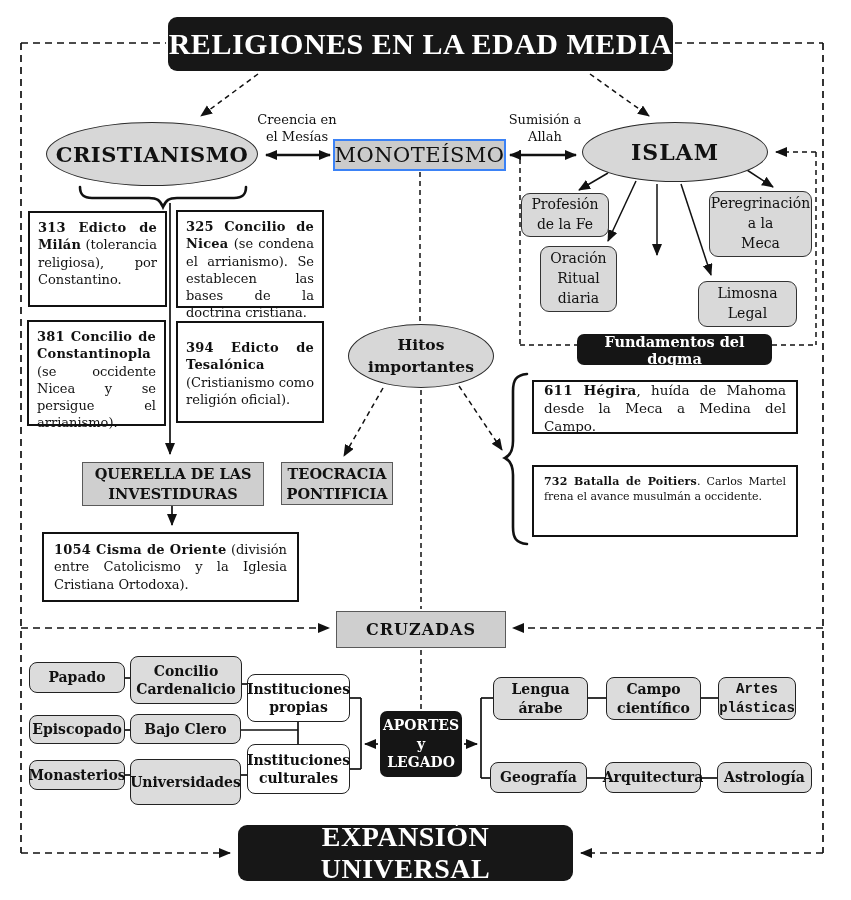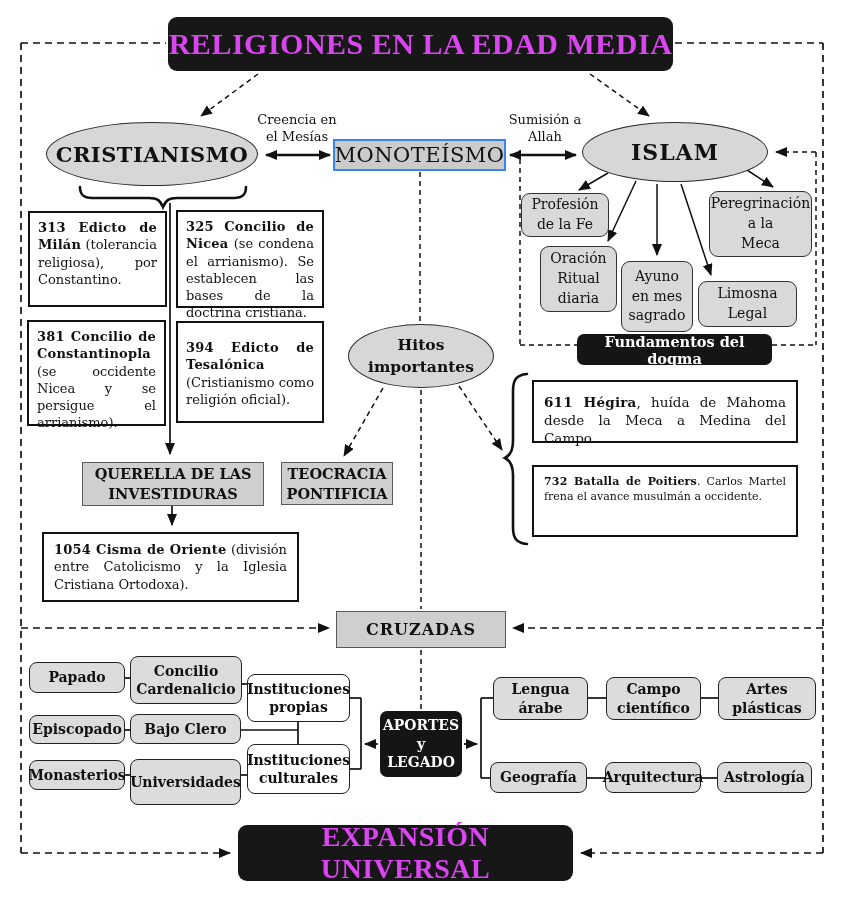--- a/index.html
+++ b/index.html
@@ -1,21 +1,21 @@
 <!DOCTYPE html>
 <html><head>
 <meta charset="utf-8">
 <style>
   html,body{margin:0;padding:0;background:#ffffff;}
   #stage{position:relative;width:851px;height:900px;background:#ffffff;overflow:hidden;
          font-family:"DejaVu Serif","Liberation Serif",serif;color:#111;}
   .abs{position:absolute;box-sizing:border-box;}
   .pre{white-space:pre-line;}
   .center{display:flex;align-items:center;justify-content:center;text-align:center;}
-  .banner{background:#171717;color:#d946ef;border-radius:9px;font-weight:bold;
+  .banner{background:#171717;color:#ffffff;border-radius:9px;font-weight:bold;
           font-family:"Liberation Serif",serif;letter-spacing:.5px;}
   .ellipse{background:#d7d7d7;border:1.6px solid #2b2b2b;border-radius:50%;font-weight:bold;}
   .graybox{background:#cfcfcf;border:1.5px solid #5a5a5a;font-weight:bold;}
   .hbox{background:#fff;border:2px solid #111;font-size:13px;line-height:1.33;
         text-align:justify;padding:6px 8px;}
   .hbox .lead{font-weight:bold;letter-spacing:.2px;}
   .pill{background:#d9d9d9;border:1.5px solid #333;border-radius:9px;font-size:14px;line-height:1.42;}
   .smallnode{background:#dcdcdc;border:1.6px solid #222;border-radius:8px;font-weight:bold;font-size:14px;line-height:1.3;}
   .whitenode{background:#fff;border:1.6px solid #222;border-radius:8px;font-weight:bold;font-size:14px;line-height:1.3;}
   .blacknode{background:#151515;color:#fff;border-radius:7px;font-weight:bold;}
@@ -147,41 +147,36 @@
   </div>
   <div class="abs hbox" style="left:42px;top:532px;width:257px;height:70px;padding:7px 10px;">
     <span class="lead">1054 Cisma de Oriente</span><span> (división entre Catolicismo y la Iglesia Cristiana Ortodoxa).</span>
   </div>
 
   <div class="abs ellipse center pre" style="left:348px;top:324px;width:146px;height:64px;font-size:15.5px;line-height:1.4;">
     <span class="pre">Hitos
 importantes</span>
   </div>
 
-  <div class="abs hbox" style="left:532px;top:380px;width:266px;height:63px;font-size:13.5px;padding:12px 10px;">
+  <div class="abs hbox" style="left:532px;top:380px;width:266px;height:54px;font-size:13.5px;padding:0 10px;">
     <span class="lead">611 Hégira</span><span>, huída de Mahoma desde la Meca a Medina del Campo.</span>
   </div>
   <div class="abs hbox" style="left:532px;top:465px;width:266px;height:72px;font-size:11px;padding:8px 10px;">
     <span class="lead">732 Batalla de Poitiers</span><span>.  Carlos Martel frena el avance musulmán a occidente.</span>
   </div>
 
   <div class="abs pill center pre" style="left:521px;top:193px;width:88px;height:44px;">
     <span class="pre">Profesión
 de la Fe</span>
   </div>
   <div class="abs pill center pre" style="left:540px;top:246px;width:77px;height:66px;">
     <span class="pre">Oración
 Ritual
 diaria</span>
   </div>
-  <div class="abs pill center pre" style="left:621px;top:261px;width:72px;height:71px;">
-    <span class="pre">Ayuno
-en mes
-sagrado</span>
-  </div>
   <div class="abs pill center pre" style="left:709px;top:191px;width:103px;height:66px;">
     <span class="pre">Peregrinación
 a la
 Meca</span>
   </div>
   <div class="abs pill center pre" style="left:698px;top:281px;width:99px;height:46px;">
     <span class="pre">Limosna
 Legal</span>
   </div>
   <div class="abs blacknode center" style="left:577px;top:334px;width:195px;height:31px;font-size:14.5px;">
@@ -227,21 +222,21 @@
   </div>
 
   <div class="abs smallnode center pre" style="left:493px;top:677px;width:95px;height:43px;">
     <span class="pre">Lengua
 árabe</span>
   </div>
   <div class="abs smallnode center pre" style="left:606px;top:677px;width:95px;height:43px;">
     <span class="pre">Campo
 científico</span>
   </div>
-  <div class="abs smallnode center pre" style="left:718px;top:677px;width:98px;height:43px;">
+  <div class="abs smallnode center pre" style="left:718px;top:677px;width:78px;height:43px;font-family:Liberation Mono, monospace;">
     <span class="pre">Artes
 plásticas</span>
   </div>
   <div class="abs smallnode center" style="left:490px;top:762px;width:97px;height:31px;">
     <span>Geografía</span>
   </div>
   <div class="abs smallnode center" style="left:605px;top:762px;width:96px;height:31px;">
     <span>Arquitectura</span>
   </div>
   <div class="abs smallnode center" style="left:717px;top:762px;width:95px;height:31px;">

